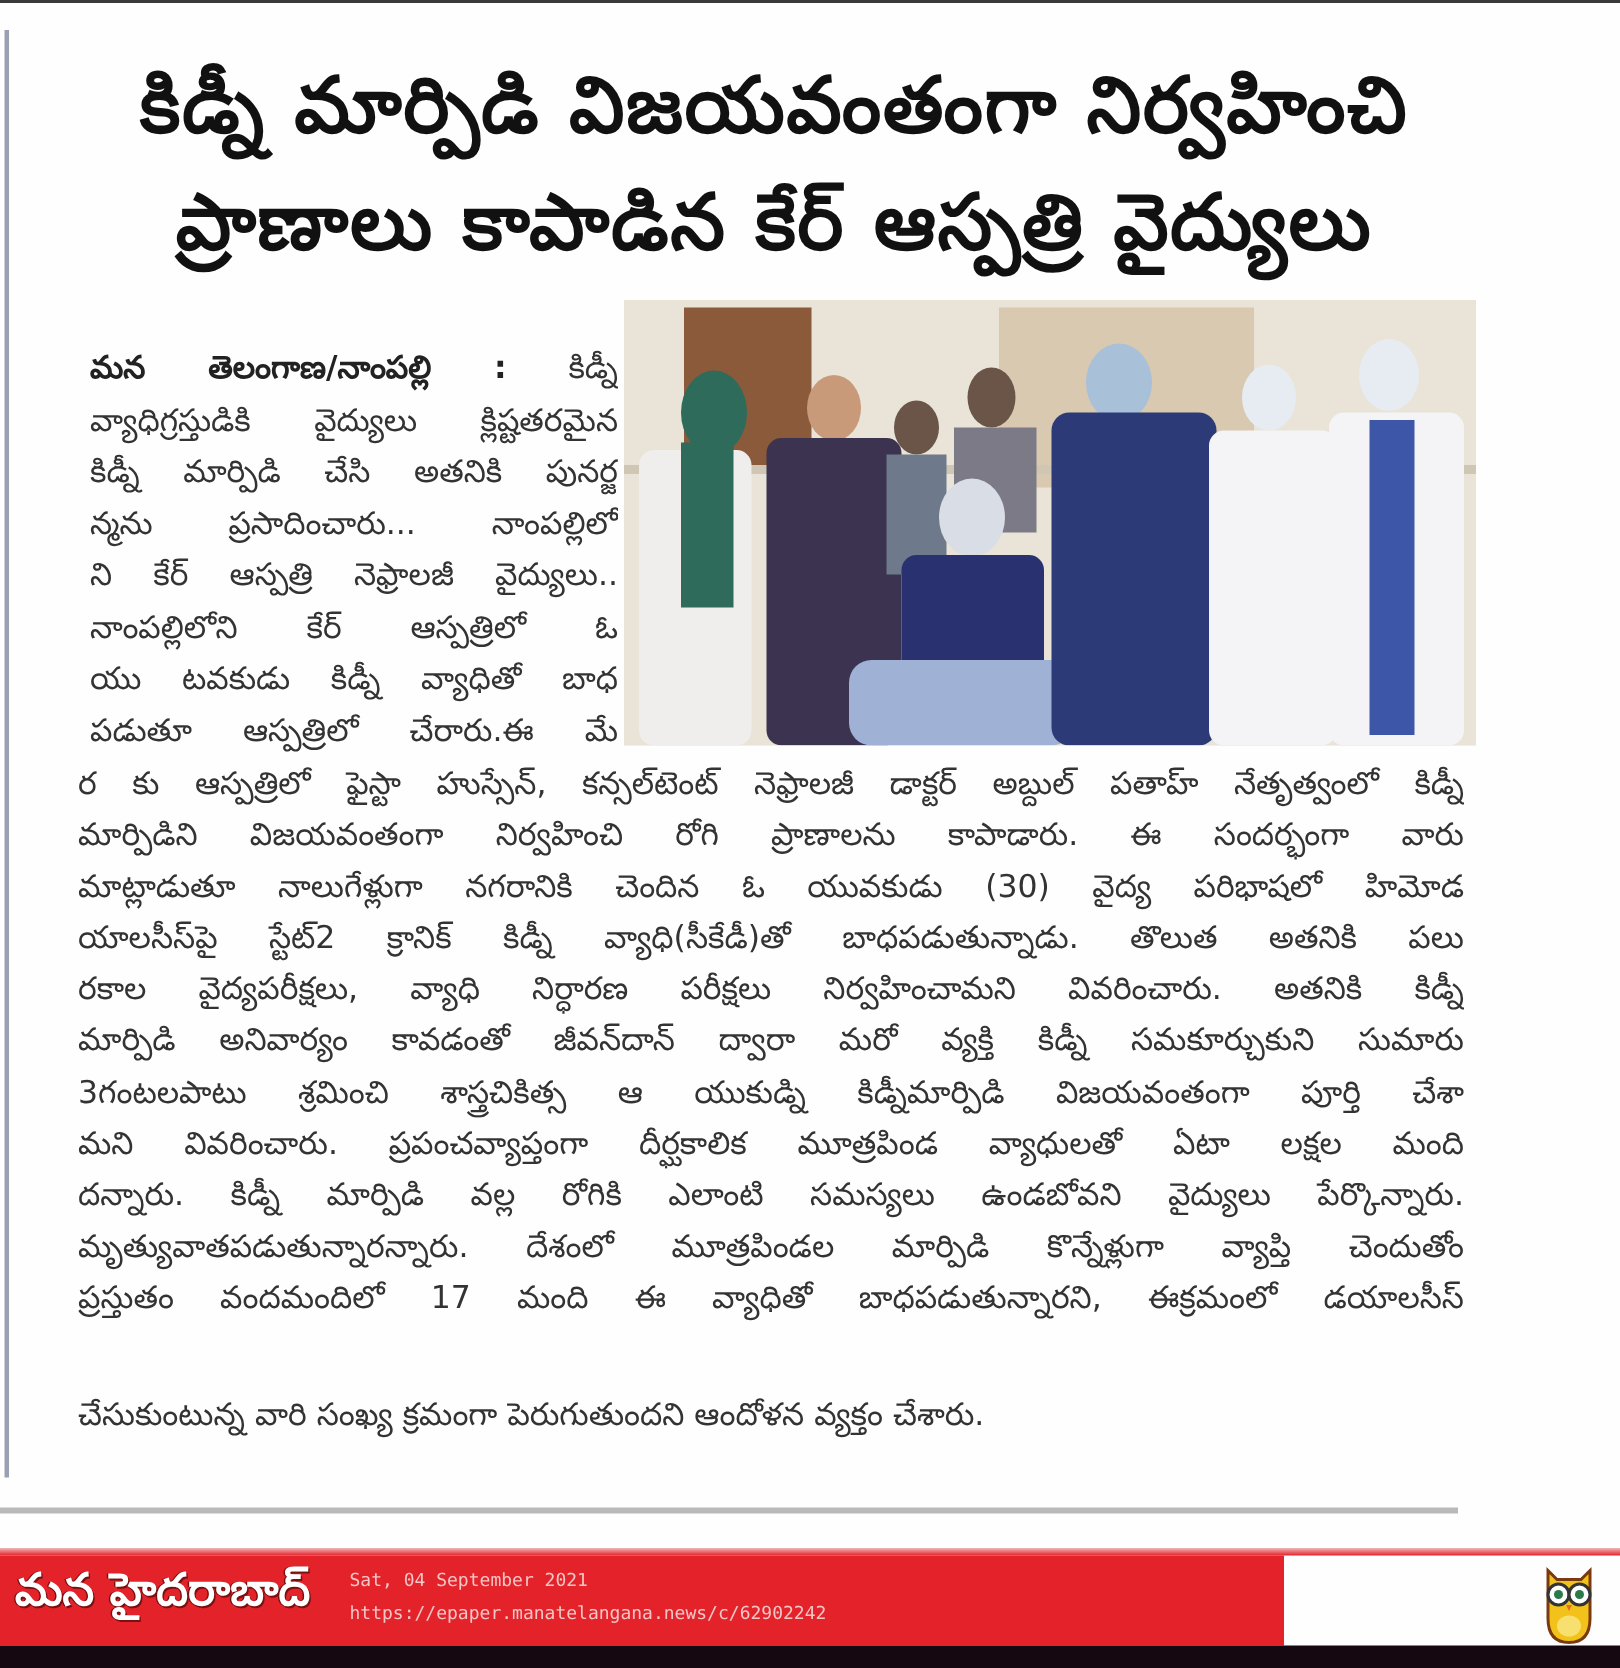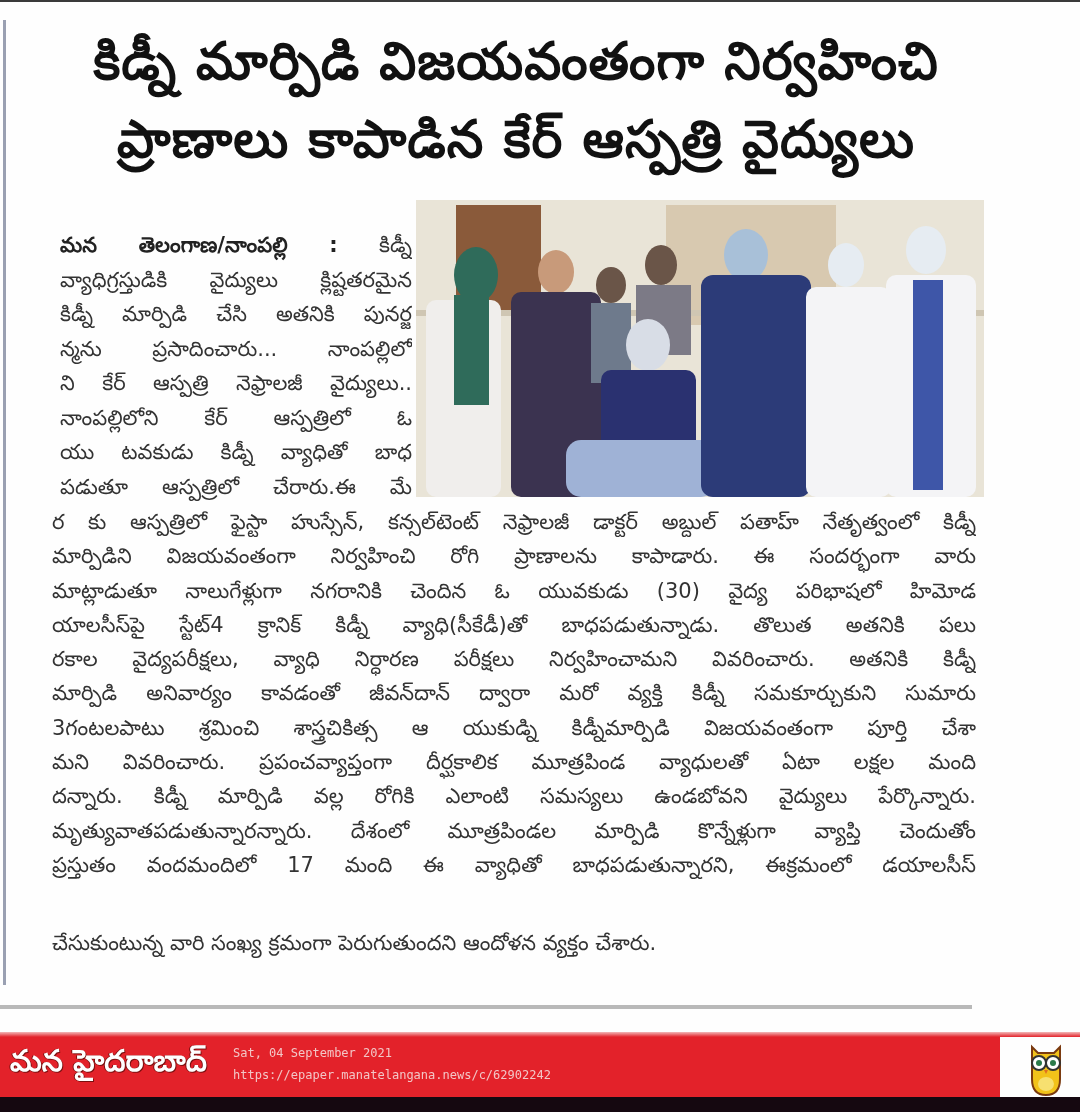--- a/index.html
+++ b/index.html
@@ -4,21 +4,21 @@
   <style>
     html, body { margin: 0; padding: 0; }
     body {
       width: 1080px; height: 1112px; overflow: hidden;
       background: #fefefe; position: relative;
       font-family: "DejaVu Sans", sans-serif; color: #222;
     }
     .top-rule { position: absolute; left: 0; top: 0; width: 1080px; height: 2px; background: #3a3a3a; }
     .left-rule { position: absolute; left: 3px; top: 20px; width: 3px; height: 965px; background: #9aa0b2; }
     .headline {
-      position: absolute; left: 36px; top: 22px; width: 960px;
+      position: absolute; left: 36px; top: 32px; width: 960px;
       text-align: center; font-weight: bold; color: #111;
       font-size: 52px; line-height: 78px; letter-spacing: 1px;
     }
     .headline div { white-space: nowrap; }
     .narrow-col {
       position: absolute; left: 60px; top: 193px; width: 352px;
       font-size: 21px; line-height: 34.5px; color: #333; margin-top: 35px;
     }
     .narrow-col .line { white-space: nowrap; text-align: justify; text-align-last: justify; height: 34.5px; overflow: hidden; }
     .dateline { font-weight: bold; color: #222; }
@@ -27,21 +27,21 @@
       overflow: hidden; background: #e8e3d6;
     }
     .wide-col {
       position: absolute; left: 52px; top: 505px; width: 924px;
       font-size: 21px; line-height: 34.3px; color: #333;
     }
     .wide-col .line { white-space: nowrap; height: 34.3px; overflow: hidden; text-align: justify; text-align-last: justify; }
     .wide-col .line.last { text-align-last: left; margin-top: 44px; }
     .bottom-rule { position: absolute; left: 0; top: 1005px; width: 972px; height: 4px; background: #b9b9b9; }
     .footer {
-      position: absolute; left: 0; top: 1037px; width: 1000px; height: 60px;
+      position: absolute; left: 0; top: 1037px; width: 856px; height: 60px;
       background: #e3222a;
     }
     .footer-shadow { position: absolute; left: 0; top: 1032px; width: 1080px; height: 5px; background: linear-gradient(#f2b8b8, #e3222a); }
     .footer-bottom { position: absolute; left: 0; top: 1097px; width: 1080px; height: 15px; background: #150810; }
     .brand {
       position: absolute; left: 10px; top: 6px; font-size: 30px; font-weight: bold;
       color: #fff; text-shadow: 1px 1px 0 #7a1010, -1px 0 0 #7a1010; white-space: nowrap;
     }
     .footer-meta {
       position: absolute; left: 233px; top: 5px; font-family: "DejaVu Sans Mono", monospace;
@@ -103,21 +103,21 @@
     <ellipse cx="510" cy="50" rx="20" ry="24" fill="#e6ecf2"></ellipse>
     <rect x="470" y="75" width="90" height="222" rx="10" fill="#f4f4f6"></rect>
     <rect x="497" y="80" width="30" height="210" fill="#3e56a8"></rect>
   </svg>
 </div>
 
 <div class="wide-col">
   <div class="line">ర కు ఆస్పత్రిలో ఫైస్టా హుస్సేన్, కన్సల్‌టెంట్ నెఫ్రాలజీ డాక్టర్ అబ్దుల్ పతాహ్ నేతృత్వంలో కిడ్నీ</div>
   <div class="line">మార్పిడిని విజయవంతంగా నిర్వహించి రోగి ప్రాణాలను కాపాడారు. ఈ సందర్భంగా వారు</div>
   <div class="line">మాట్లాడుతూ నాలుగేళ్లుగా నగరానికి చెందిన ఓ యువకుడు (30) వైద్య పరిభాషలో హిమోడ</div>
-  <div class="line">యాలసీస్‌పై స్టేట్4 క్రానిక్ కిడ్నీ వ్యాధి(సీకేడీ)తో బాధపడుతున్నాడు. తొలుత అతనికి పలు</div>
+  <div class="line">యాలసీస్‌పై స్టేట్2 క్రానిక్ కిడ్నీ వ్యాధి(సీకేడీ)తో బాధపడుతున్నాడు. తొలుత అతనికి పలు</div>
   <div class="line">రకాల వైద్యపరీక్షలు, వ్యాధి నిర్ధారణ పరీక్షలు నిర్వహించామని వివరించారు. అతనికి కిడ్నీ</div>
   <div class="line">మార్పిడి అనివార్యం కావడంతో జీవన్‌దాన్ ద్వారా మరో వ్యక్తి కిడ్నీ సమకూర్చుకుని సుమారు</div>
   <div class="line">3గంటలపాటు శ్రమించి శాస్త్రచికిత్స ఆ యుకుడ్ని కిడ్నీమార్పిడి విజయవంతంగా పూర్తి చేశా</div>
   <div class="line">మని వివరించారు. ప్రపంచవ్యాప్తంగా దీర్ఘకాలిక మూత్రపిండ వ్యాధులతో ఏటా లక్షల మంది</div>
   <div class="line">దన్నారు. కిడ్నీ మార్పిడి వల్ల రోగికి ఎలాంటి సమస్యలు ఉండబోవని వైద్యులు పేర్కొన్నారు.</div>
   <div class="line">మృత్యువాతపడుతున్నారన్నారు. దేశంలో మూత్రపిండల మార్పిడి కొన్నేళ్లుగా వ్యాప్తి చెందుతోం</div>
   <div class="line">ప్రస్తుతం వందమందిలో 17 మంది ఈ వ్యాధితో బాధపడుతున్నారని, ఈక్రమంలో డయాలసీస్</div>
   <div class="line last">చేసుకుంటున్న వారి సంఖ్య క్రమంగా పెరుగుతుందని ఆందోళన వ్యక్తం చేశారు.</div>
 </div>
 

